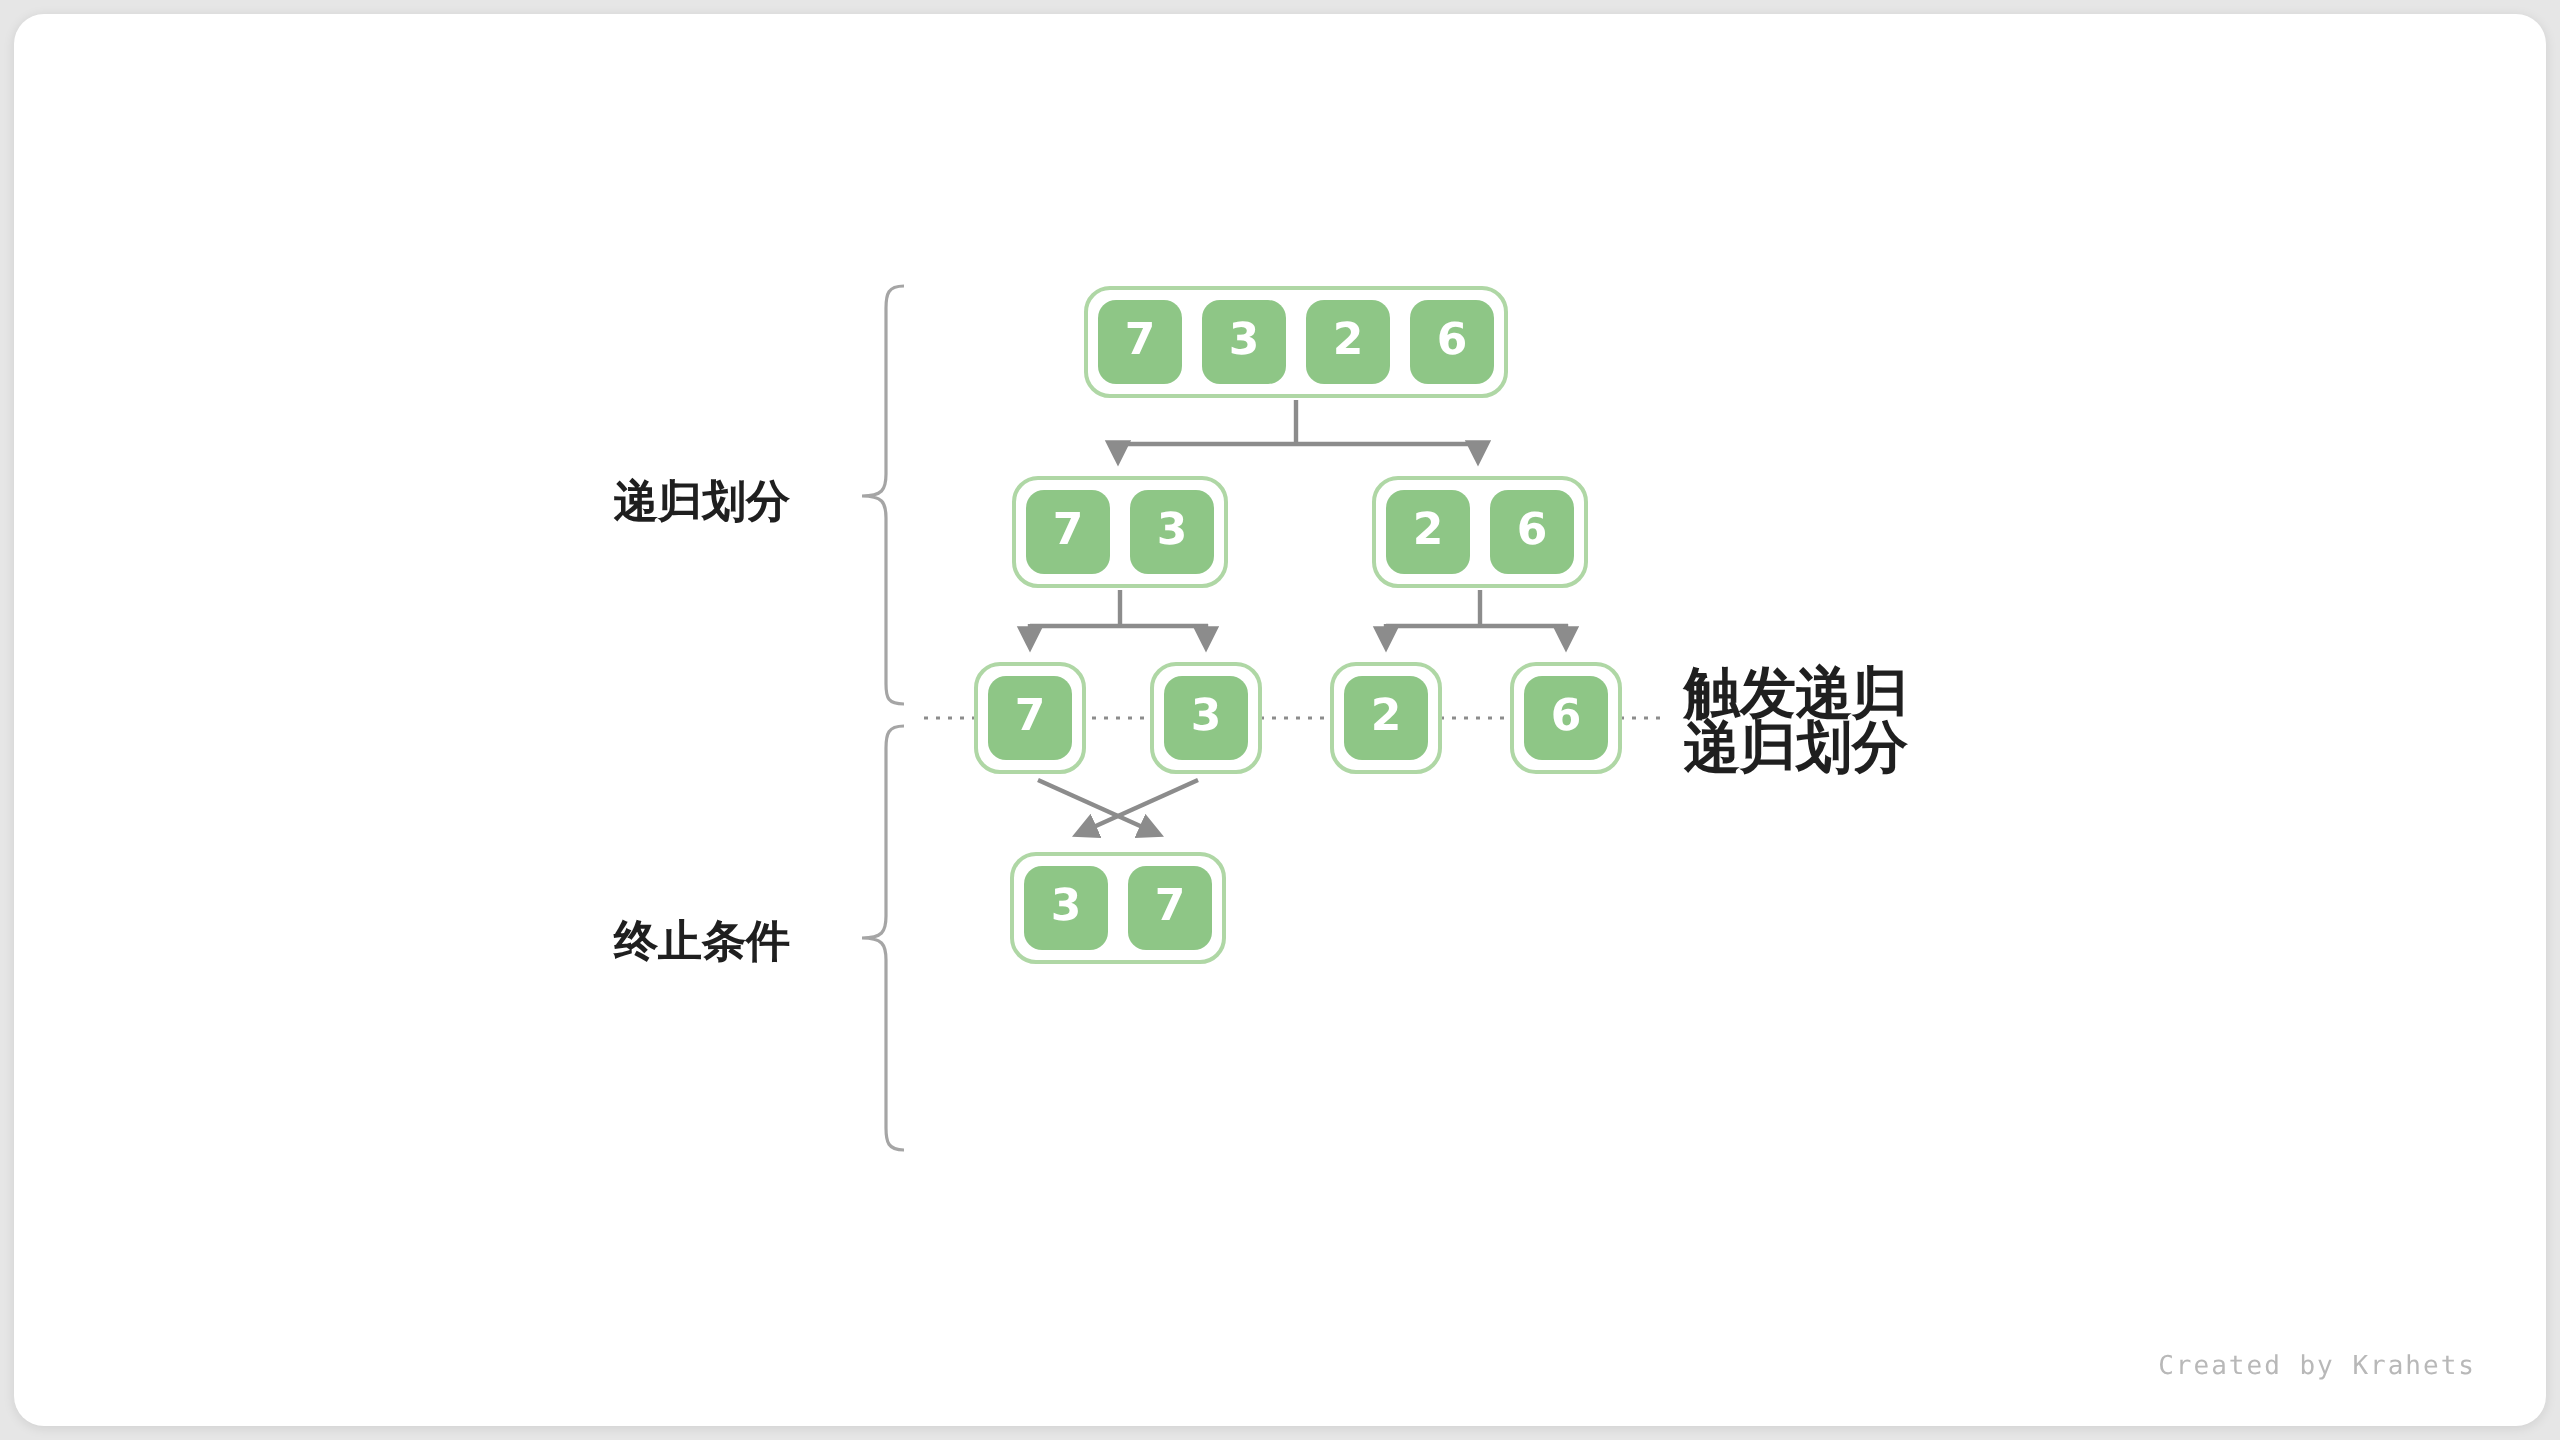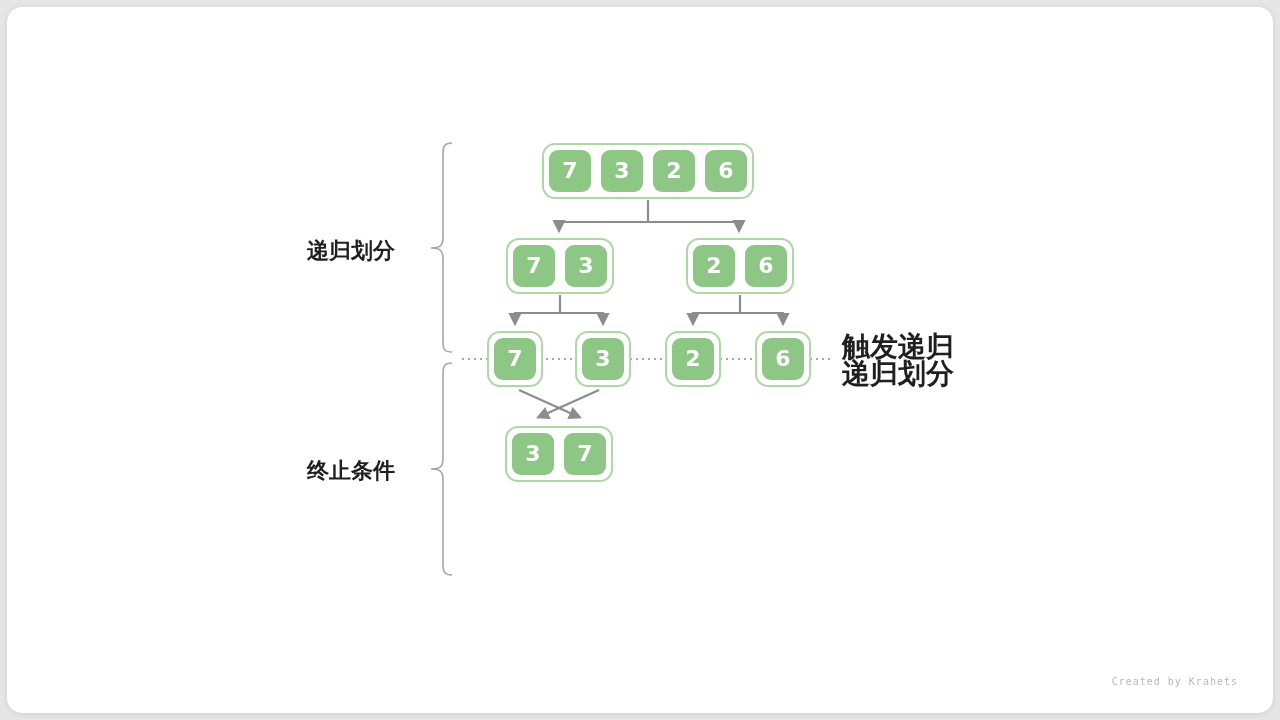--- a/index.html
+++ b/index.html
@@ -67,21 +67,21 @@
     font-size: 28px;
     font-weight: 700;
     color: #1f1f1f;
     line-height: 27px;
     z-index: 2;
   }
   .watermark {
     position: absolute;
     right: 42px; top: 676px;
     font-family: "DejaVu Sans Mono", "Liberation Mono", monospace;
-    font-size: 10px;
+    font-size: 13px;
     letter-spacing: 1px;
     color: #b8b8b8;
     z-index: 2;
   }
 </style>
 </head>
 <body>
 
 <div class="card"></div>
 

